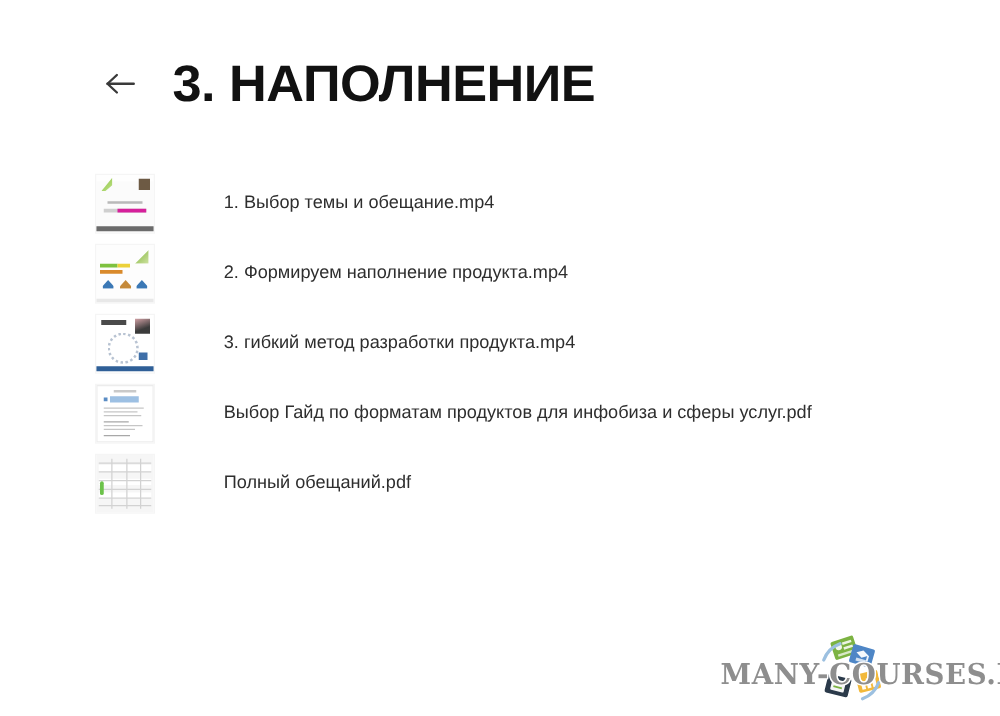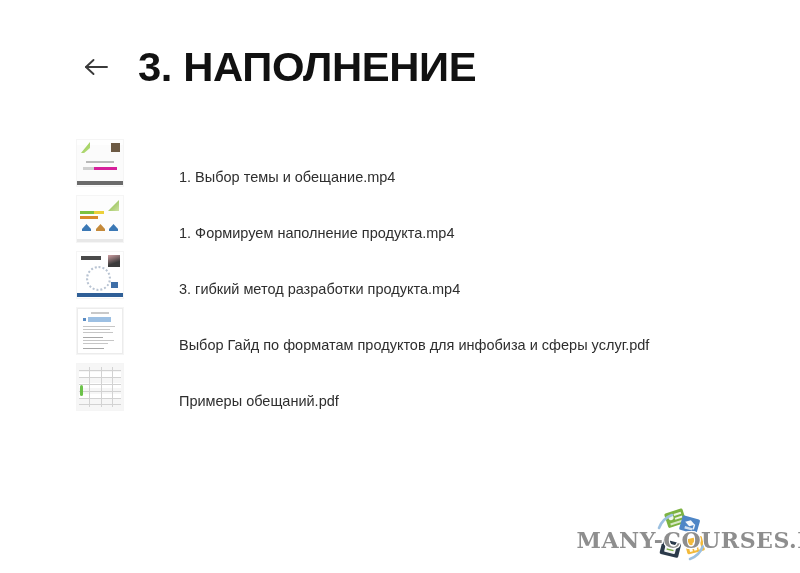--- a/index.html
+++ b/index.html
@@ -60,21 +60,21 @@
     position: absolute;
     left: 77px;
     top: 140px;
     width: 660px;
     list-style: none;
     margin: 0;
     padding: 0;
   }
   .file-row {
     display: flex;
-    align-items: flex-end;
+    align-items: center;
     height: 46px;
     margin-bottom: 10px;
     cursor: pointer;
   }
   .file-row:last-child { margin-bottom: 0; }
 
   .thumb {
     width: 46px;
     height: 46px;
     flex: 0 0 46px;
@@ -292,21 +292,21 @@
       <span class="sheet"></span>
       <span class="t-leaf"></span>
       <span class="bar-g"></span>
       <span class="bar-y"></span>
       <span class="bar-o"></span>
       <span class="fig fig-1"></span>
       <span class="fig fig-2"></span>
       <span class="fig fig-3"></span>
       <span class="t-base"></span>
     </span>
-    <span class="file-label">1. Формируем наполнение продукта.mp4</span>
+    <span class="file-label">2. Формируем наполнение продукта.mp4</span>
   </li>
 
   <li class="file-row">
     <span class="thumb thumb-3">
       <span class="sheet"></span>
       <span class="t-title"></span>
       <span class="t-photo"></span>
       <span class="ring"></span>
       <span class="t-box"></span>
       <span class="t-base"></span>
@@ -341,21 +341,21 @@
       <span class="grid-h" style="top:13px"></span>
       <span class="grid-h" style="top:20px"></span>
       <span class="grid-h" style="top:27px"></span>
       <span class="grid-h" style="top:34px"></span>
       <span class="grid-h" style="top:40px"></span>
       <span class="grid-v" style="left:12px"></span>
       <span class="grid-v" style="left:24px"></span>
       <span class="grid-v" style="left:35px"></span>
       <span class="green-mark"></span>
     </span>
-    <span class="file-label">Примеры обещаний.pdf</span>
+    <span class="file-label">Полный обещаний.pdf</span>
   </li>
 
 </ul>
 
 <div class="watermark">
   <span class="wm-logo">
     <svg width="62" height="62" viewBox="0 0 62 62" xmlns="http://www.w3.org/2000/svg" aria-hidden="true">
 
       <g transform="translate(14,8) rotate(-18)">
         <rect x="0" y="0" width="19" height="15" rx="1.5" fill="#7cb342"></rect>

